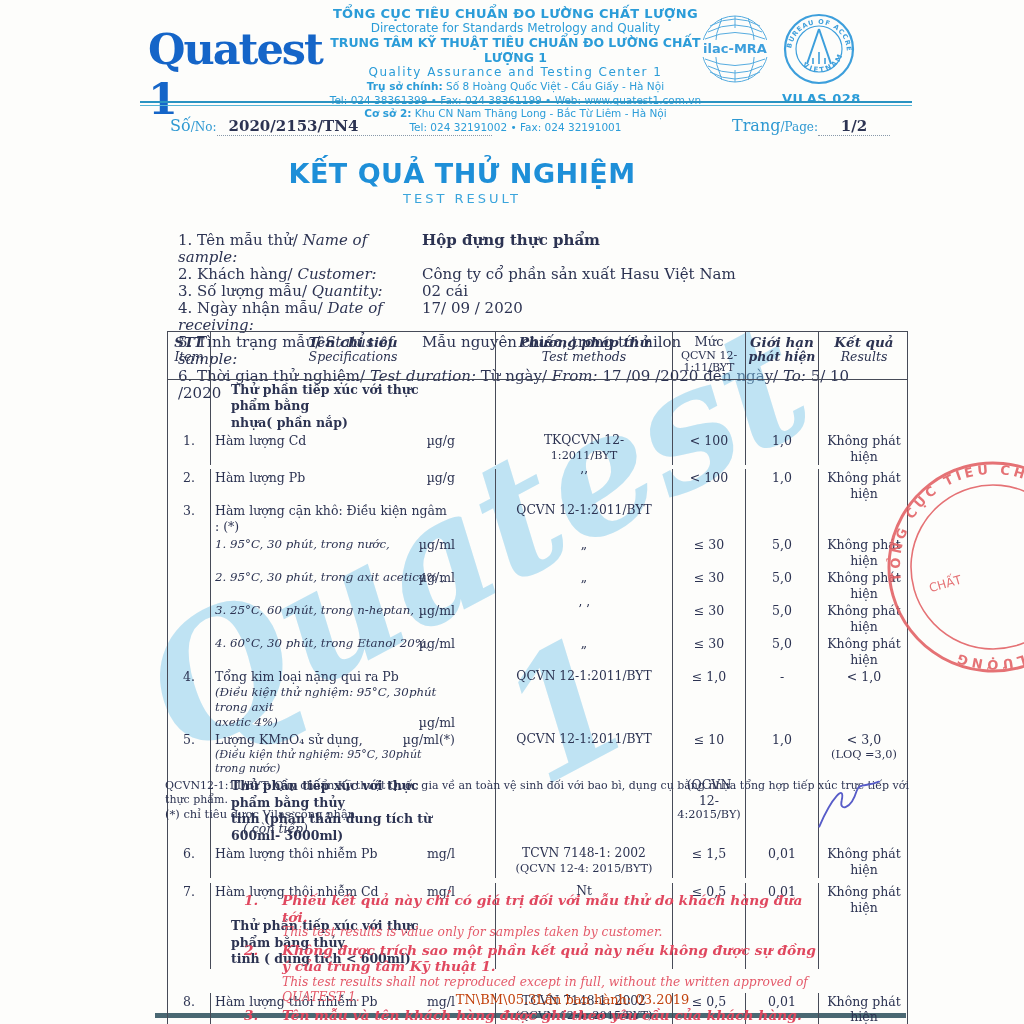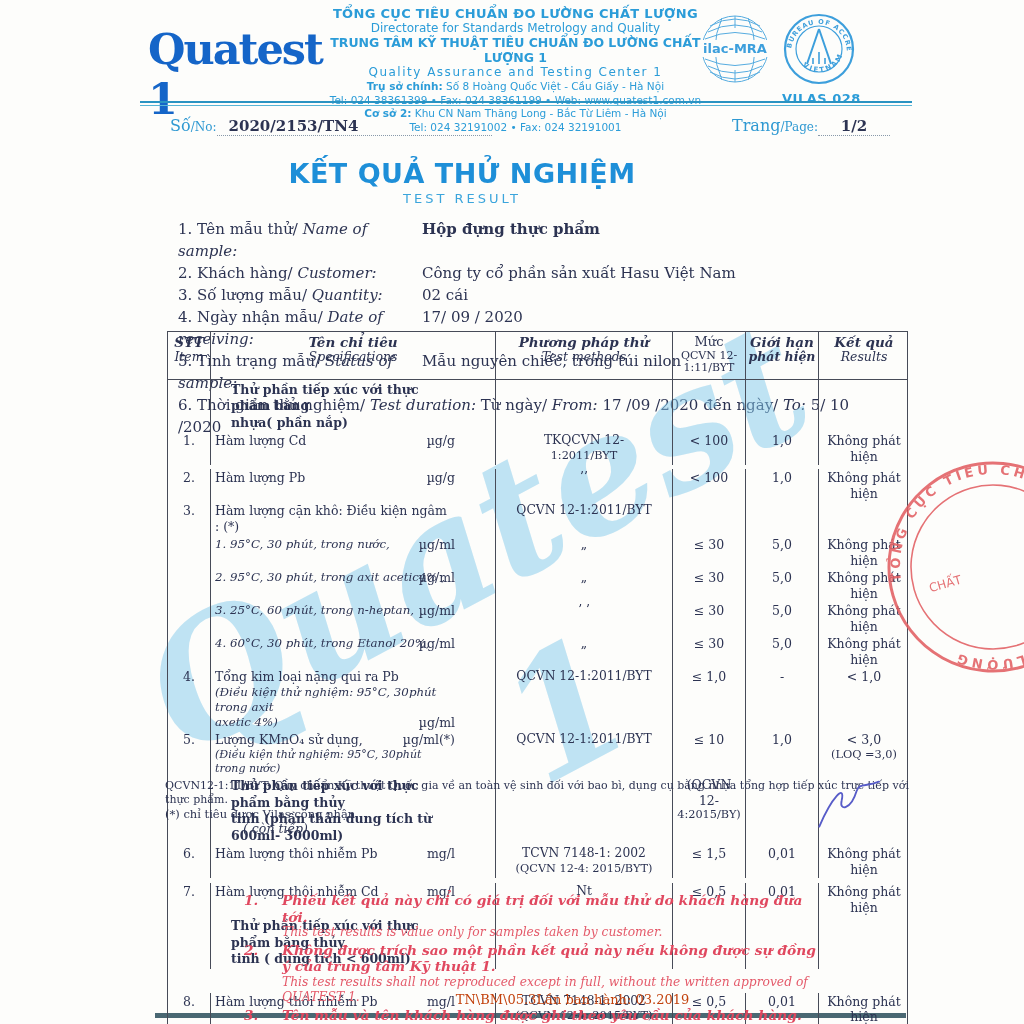--- a/index.html
+++ b/index.html
@@ -30,21 +30,21 @@
   .meta-label { color:#2f99d2; font-size:16px; }
   .meta-label small { font-size:12px; }
   .dotted { border-bottom:1.5px dotted #8899aa; display:inline-block; }
   .no-val { width:275px; padding-left:12px; font-weight:700; color:#2c3352; }
   .pg-val { width:72px; text-align:center; font-weight:700; color:#2c3352; }
   .title-block { position:absolute; top:158px; left:0; width:924px; text-align:center;
     font-family:"DejaVu Sans","Liberation Sans",sans-serif; }
   .title-vi { font-size:27px; font-weight:700; color:#1e8fd8; letter-spacing:.5px; }
   .title-en { font-size:13px; color:#3ba5dc; letter-spacing:3px; margin-top:2px; }
   
-  .sample-info { position:absolute; top:218px; left:178px; width:700px; font-size:15px; line-height:22px; }
+  .sample-info { position:absolute; top:232px; left:178px; width:700px; font-size:15px; line-height:17px; }
   .si-row { display:flex; }
   .si-label { width:244px; flex:none; }
   .si-en { font-style:italic; }
   .si-value.bold { font-weight:700; }
   .si-duration { margin-top:0; }
   
   .watermark { position:absolute; top:430px; left:110px; width:820px; text-align:center;
     font-family:"DejaVu Serif",serif; font-style:italic; font-weight:700; font-size:165px;
     color:rgba(130,202,235,.5); transform:rotate(-28deg); z-index:0; pointer-events:none; }
   

